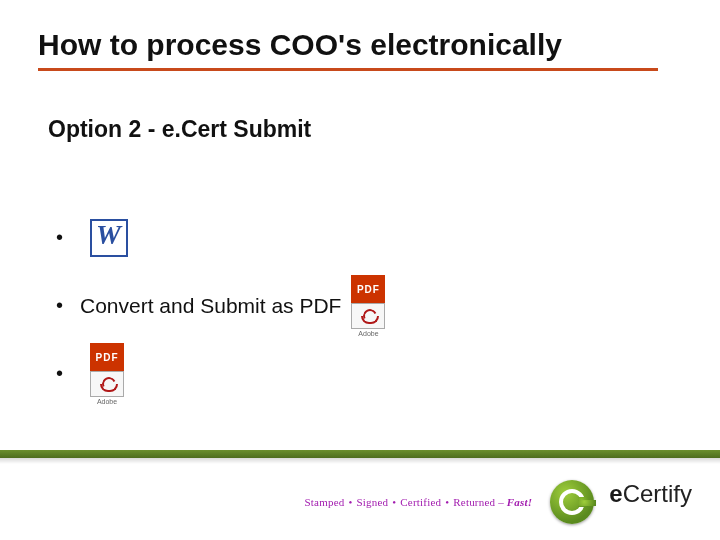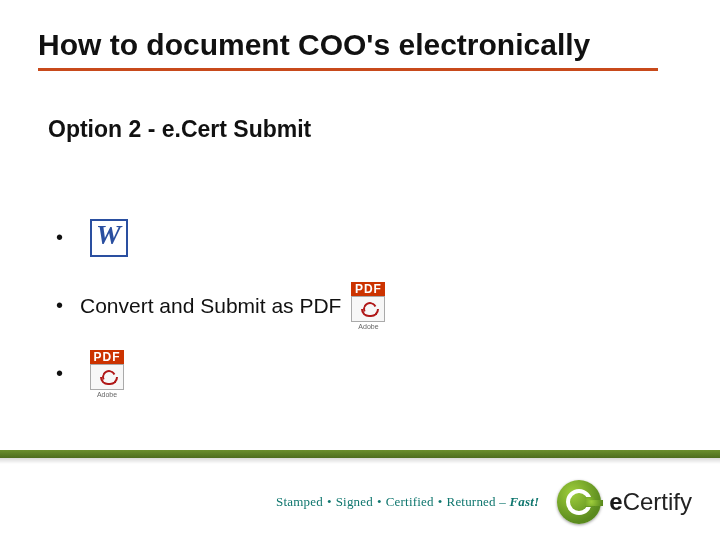--- a/index.html
+++ b/index.html
@@ -30,60 +30,60 @@
     font-size: 20px; color: #111;
   }
   .li-icon { display: inline-flex; margin-left: 10px; align-items: center; }
 
   
   .word-icon { display:inline-block; width:38px; height:38px; border:2px solid #2a4fa0; background:#fff; position:relative; }
   .word-icon::after { content:"W"; font-style: italic; font-weight:bold; font-family: "Times New Roman", serif; color:#2a4fa0; font-size:28px; position:absolute; left:4px; top:-2px; }
 
   
   .adobe-icon { display:inline-flex; flex-direction:column; align-items:center; }
-  .adobe-badge { width:34px; height:14px; background:#c30; color:#fff; font-size:12px; font-weight:bold; display:flex; align-items:center; justify-content:center; letter-spacing:1px; }
+  .adobe-badge { width:34px; height:28px; background:#c30; color:#fff; font-size:10px; font-weight:bold; display:flex; align-items:center; justify-content:center; letter-spacing:1px; }
   .adobe-body { width:34px; height:26px; border:1px solid #aaa; background:#f7f7f7; display:flex; align-items:center; justify-content:center; position:relative; }
   .adobe-logo { width:14px; height:14px; position:relative; }
   .adobe-logo::before { content:""; position:absolute; left:2px; top:0; width:10px; height:10px; border:2px solid #b01818; border-bottom-color:transparent; border-right-color:transparent; border-radius:50%; transform:rotate(20deg); }
   .adobe-logo::after { content:""; position:absolute; left:0; top:7px; width:14px; height:6px; border:2px solid #b01818; border-top:none; border-radius:0 0 10px 10px; }
   .adobe-label { font-size:7px; color:#666; margin-top:1px; }
 
   
   .outlook-icon { display:inline-block; width:36px; height:32px; position:relative; background:#f5e6b3; border:1px solid #caa94a; border-radius:3px; }
   .outlook-icon .clock { position:absolute; left:6px; top:4px; width:14px; height:14px; border-radius:50%; background:#fff; border:1px solid #999; }
   .outlook-icon .clock::before { content:""; position:absolute; left:6px; top:3px; width:1px; height:5px; background:#555; }
   .outlook-icon .clock::after { content:""; position:absolute; left:6px; top:7px; width:4px; height:1px; background:#555; }
   .outlook-icon .env { position:absolute; right:3px; bottom:3px; width:18px; height:12px; background:#fff; border:1px solid #a68a2a; }
   .outlook-icon .env::before { content:""; position:absolute; left:0; top:0; border-left:9px solid transparent; border-right:9px solid transparent; border-top:7px solid #e9d27a; }
 
   
   .band { position:absolute; left:0; bottom:82px; width:720px; height:8px; background:linear-gradient(#6b8f2e,#4e6d1f); }
   .band-shadow { position:absolute; left:0; bottom:76px; width:720px; height:6px; background:linear-gradient(rgba(0,0,0,0.15),rgba(0,0,0,0)); }
 
   .footer { position:absolute; left:0; bottom:0; width:720px; height:76px; display:flex; align-items:center; justify-content:flex-end; padding-right:28px; gap:18px; }
-  .tagline { font-family: Georgia, "Times New Roman", serif; font-style: normal; color:#0f766e; font-size:13px; letter-spacing:0.2px; }
+  .tagline { font-family: Georgia, "Times New Roman", serif; font-style: normal; color:#a21caf; font-size:11px; letter-spacing:0.2px; }
   .tagline .fast { font-style: italic; font-weight:bold; }
   .tagline .dot { margin:0 4px; }
 
   
-  .ecertify { display:flex; align-items:center; gap:8px; }
+  .ecertify { display:flex; align-items:flex-start; gap:15px; }
   .ec-mark { width:44px; height:44px; border-radius:50%; background:radial-gradient(circle at 35% 30%, #9fce3b, #5a8a1e 70%); position:relative; box-shadow:0 1px 3px rgba(0,0,0,0.4); }
   .ec-mark::before { content:""; position:absolute; left:9px; top:9px; width:26px; height:26px; border:4px solid #fff; border-radius:50%; box-sizing:border-box; }
   .ec-mark::after { content:""; position:absolute; right:-2px; top:20px; width:18px; height:6px; background:radial-gradient(circle at 35% 30%, #9fce3b, #5a8a1e 90%); }
   .ec-mark .gap { position:absolute; right:6px; top:17px; width:10px; height:10px; background:radial-gradient(circle at 35% 30%, #8cbf2f, #5a8a1e); }
   .ec-text { font-family: Arial, sans-serif; font-size:24px; color:#2b2b2b; }
   .ec-text b { font-weight:bold; color:#1a1a1a; }
 
   .subgrey { color:#222; }
 </style>
 </head>
 <body>
 <div class="slide">
 
-  <h1 class="title">How to document COO's electronically</h1>
+  <h1 class="title">How to process COO's electronically</h1>
 
   <div class="subtitle">Option 2 - e.Cert Submit</div>
 
   <ul class="bullets">
     <li>
       <span class="li-icon">
           <span class="word-icon"></span>
         </span>
     </li>
     <li>

